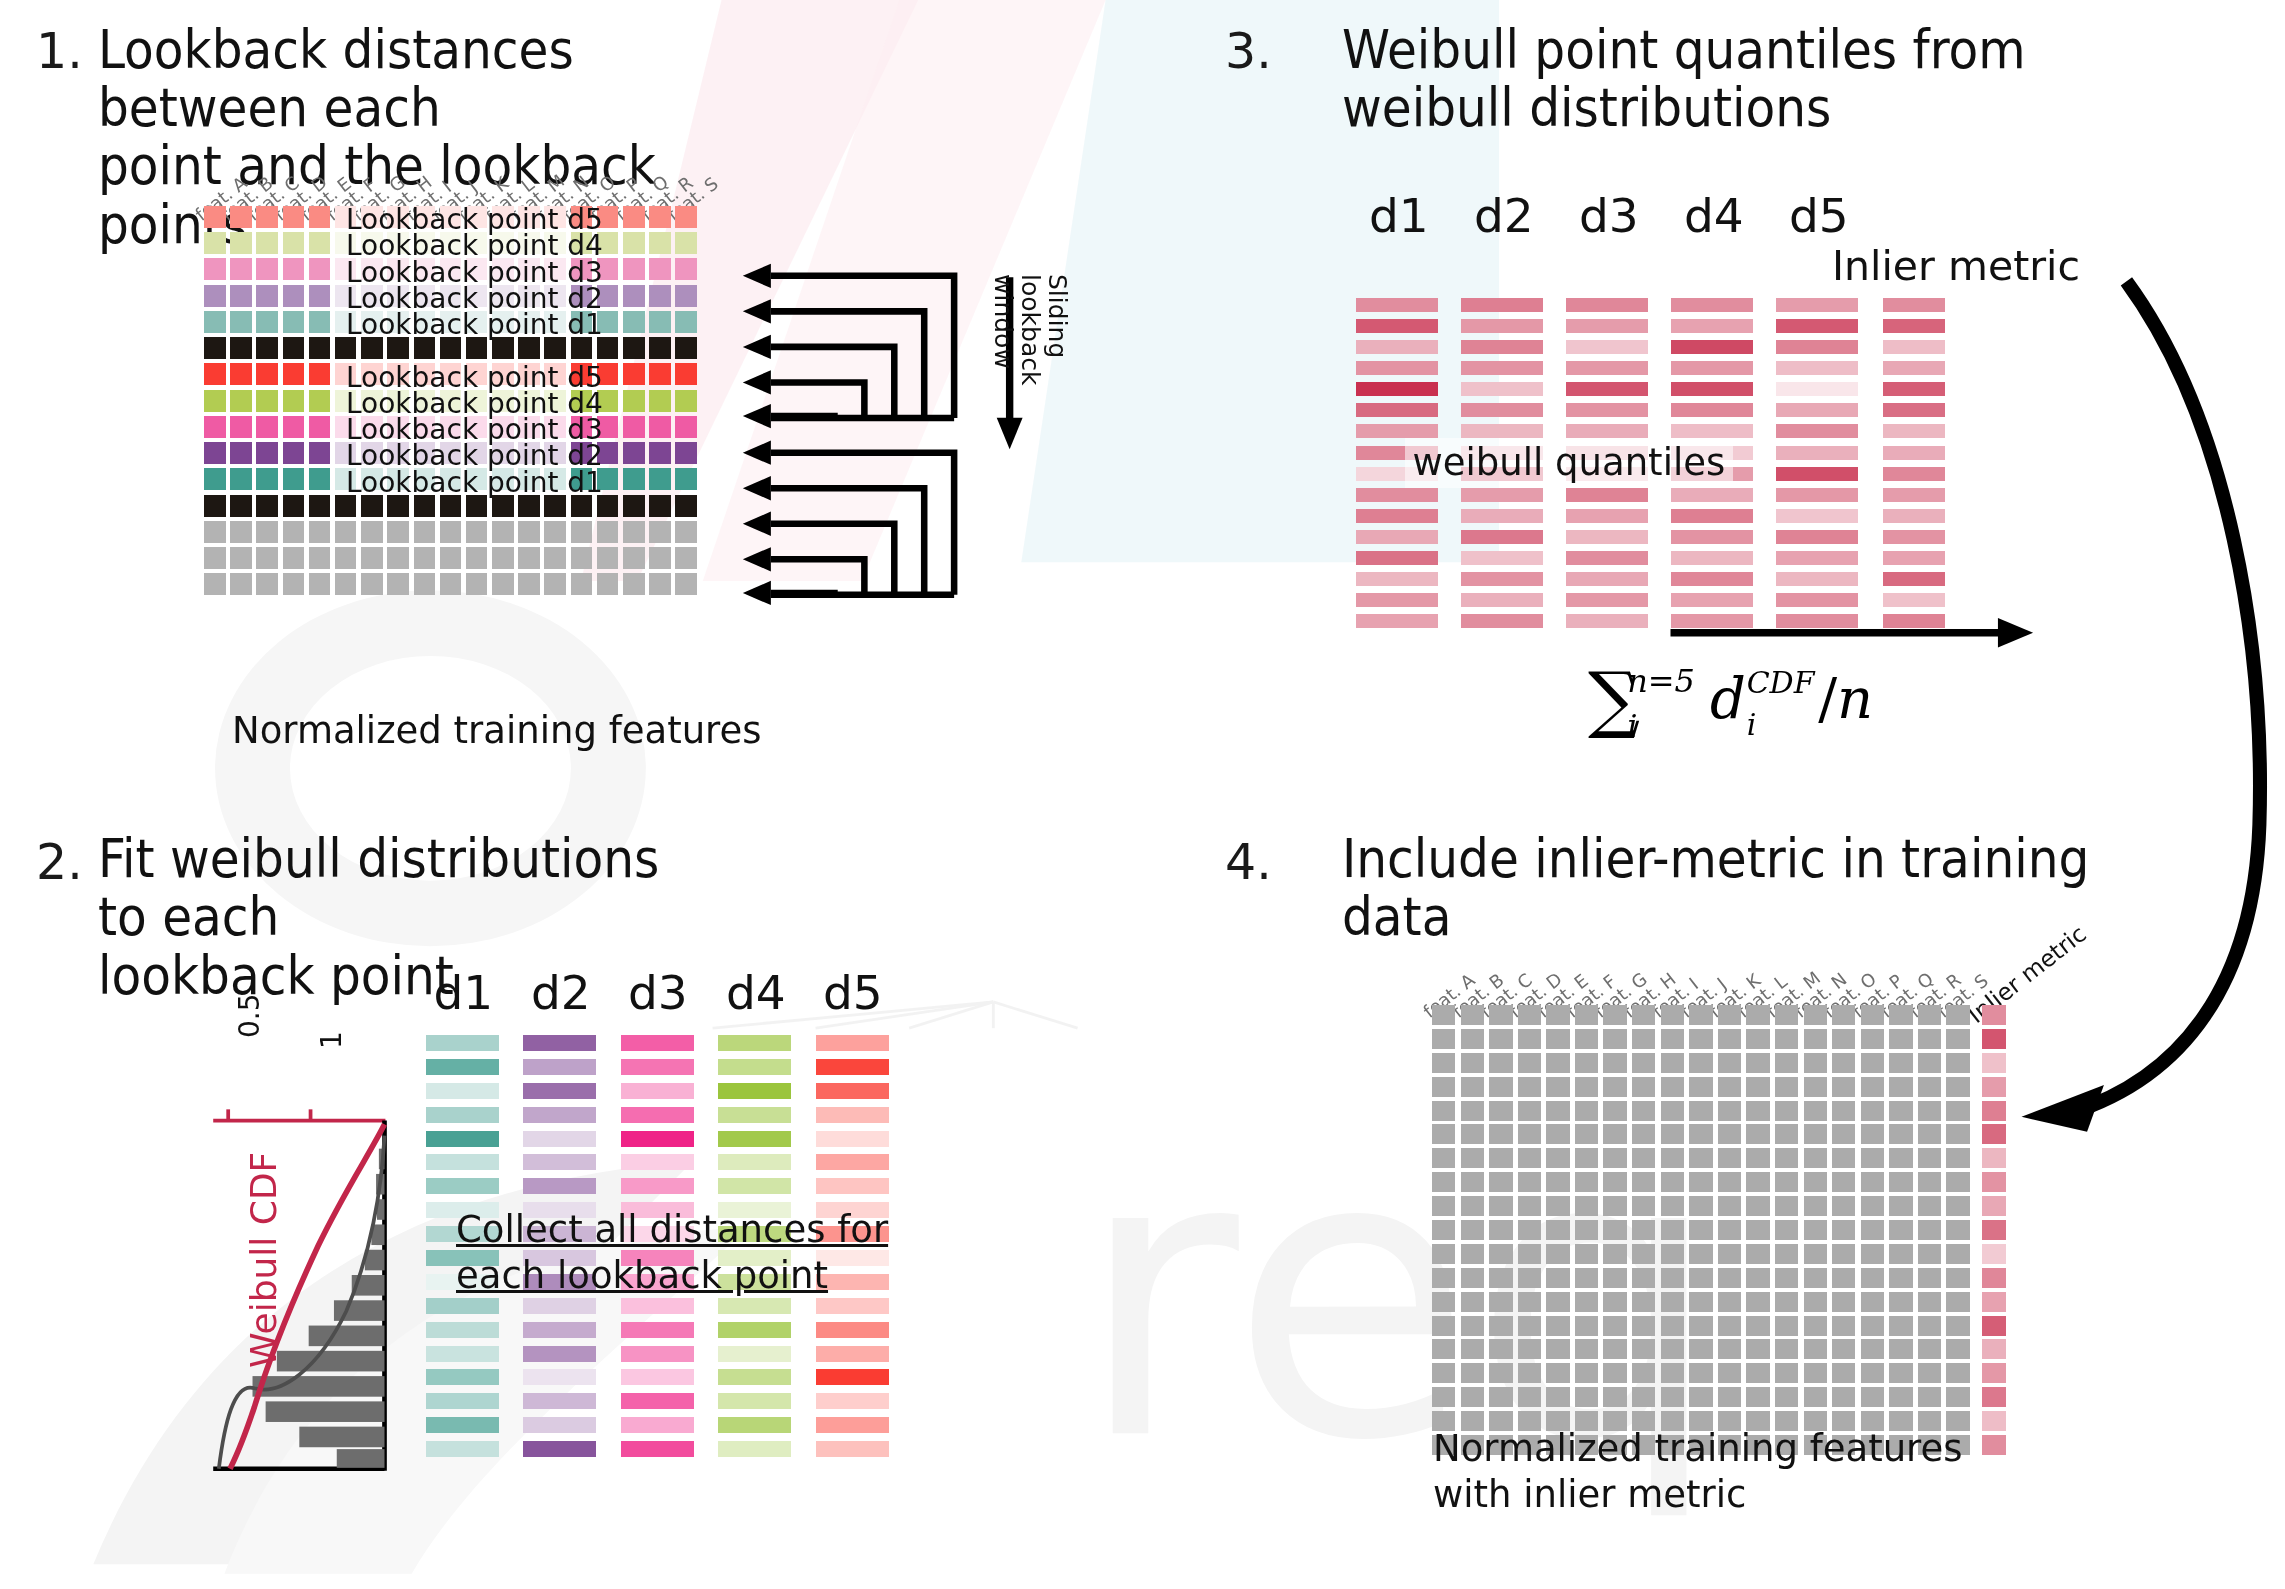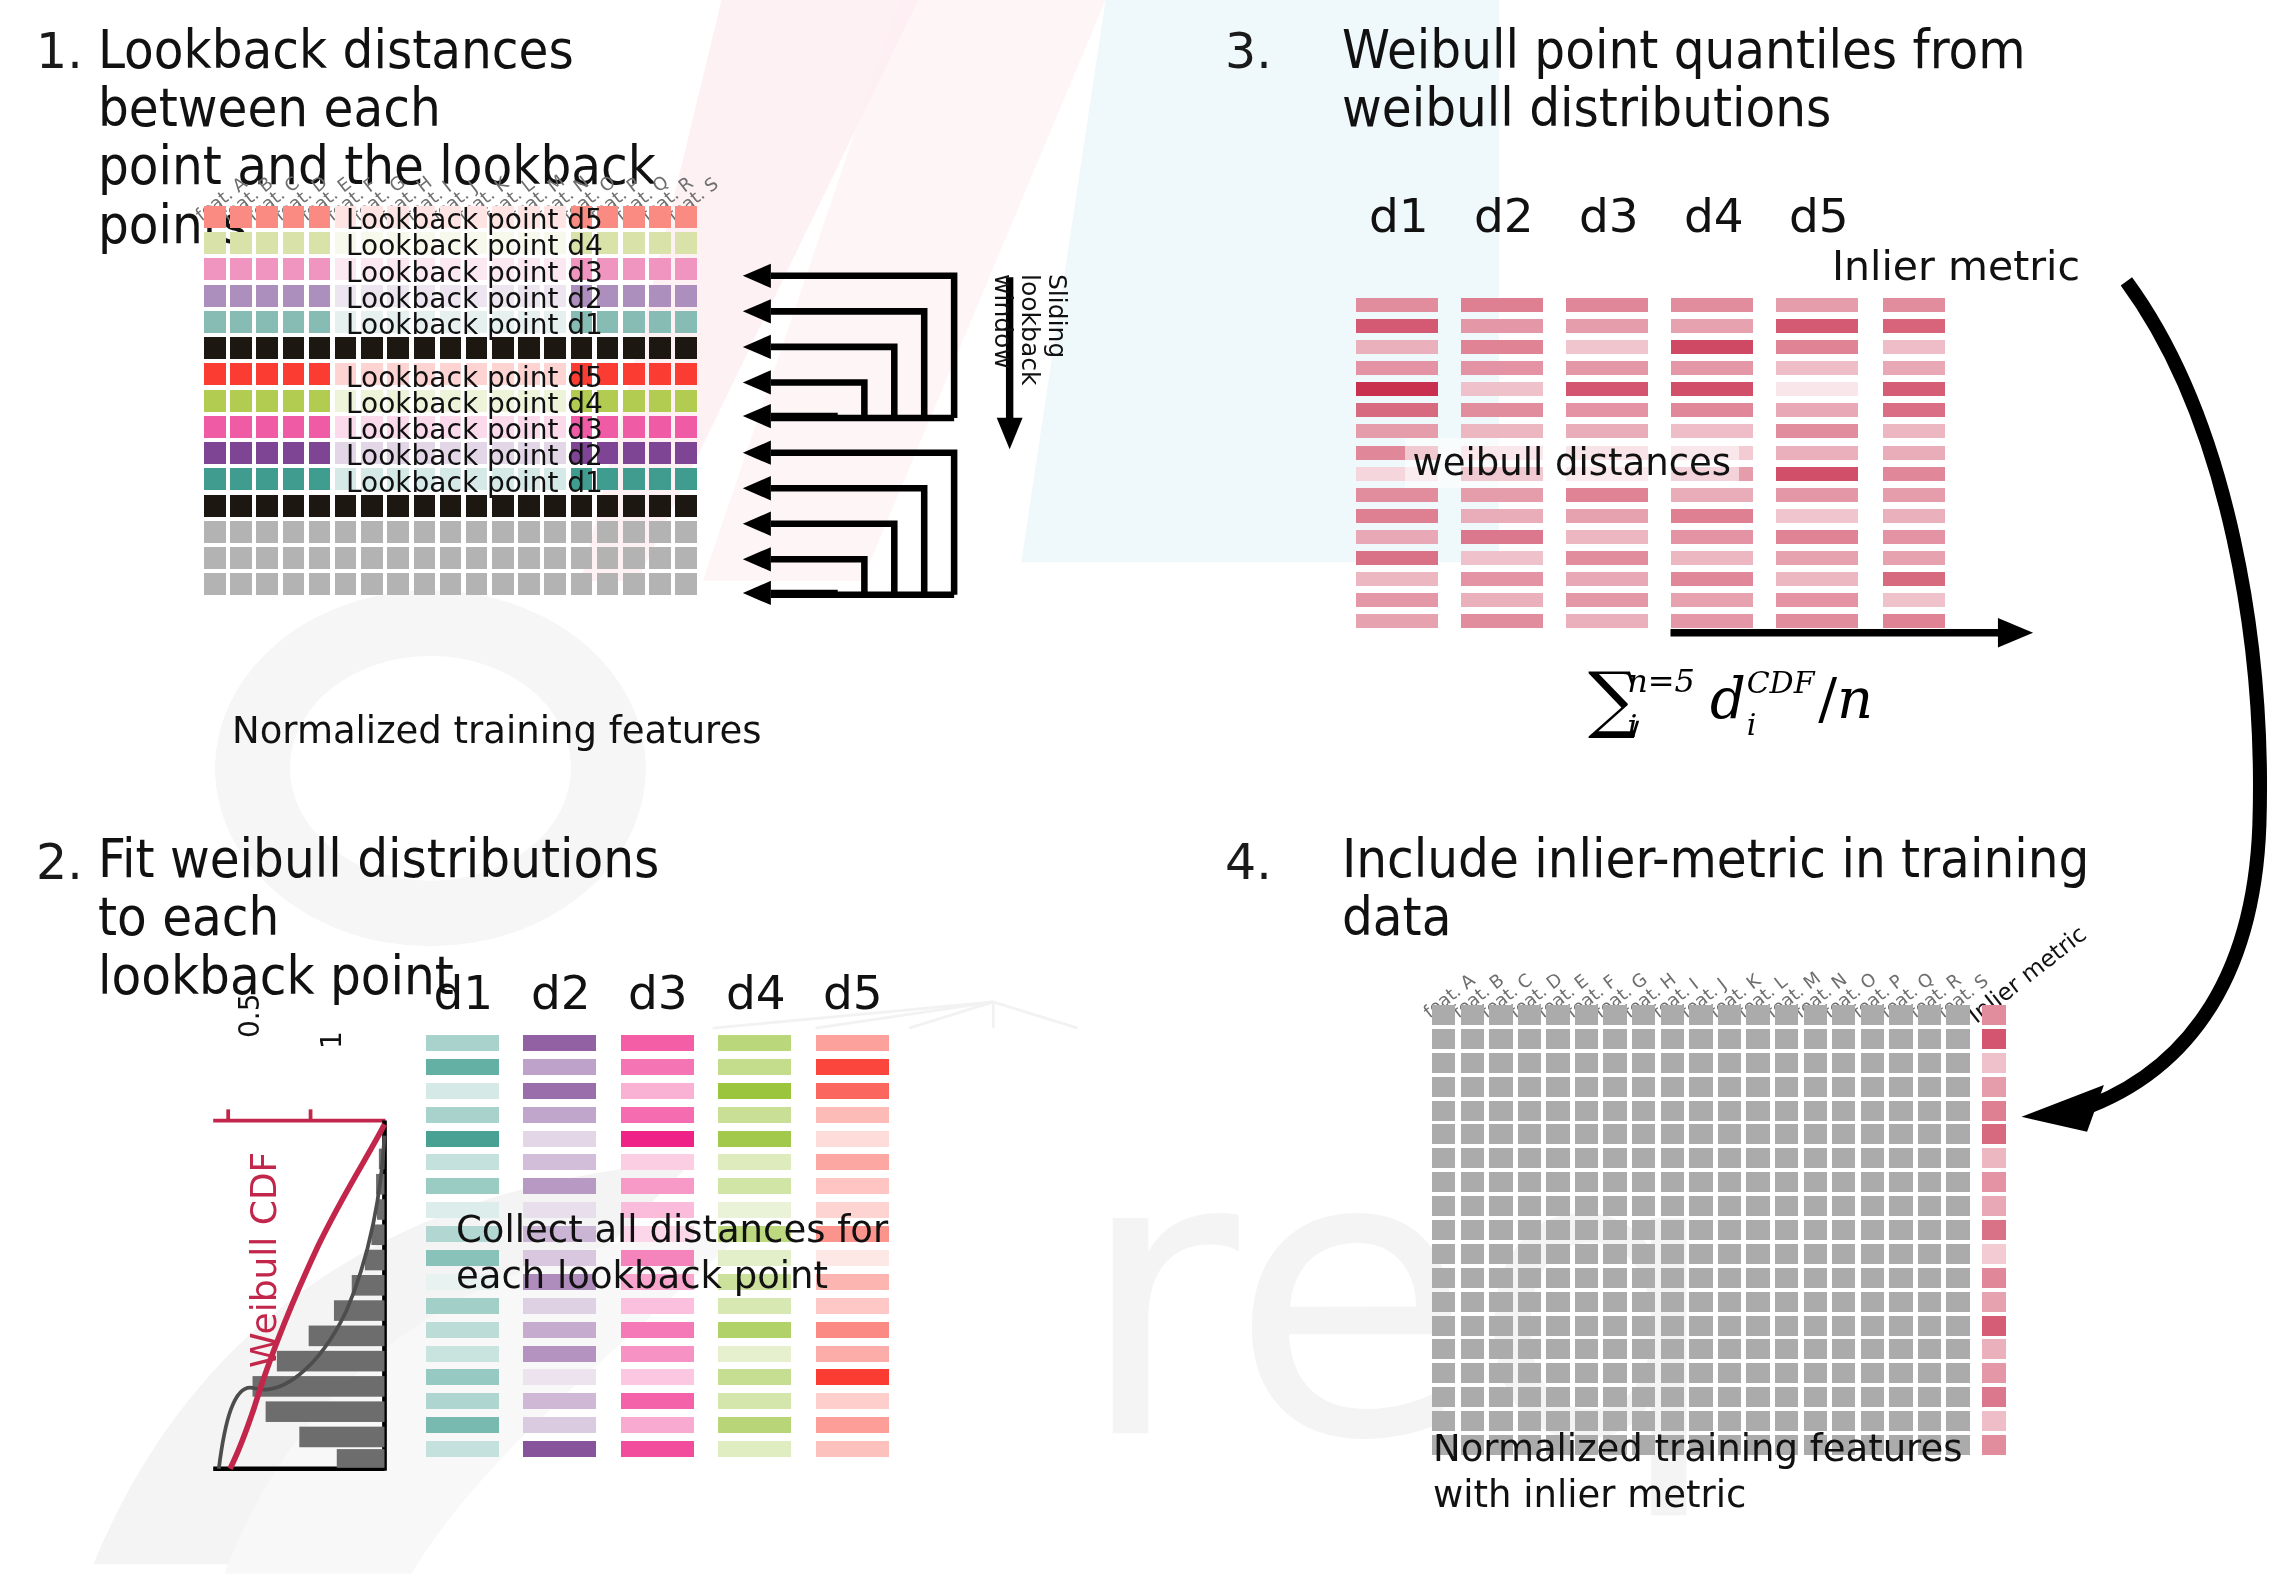--- a/index.html
+++ b/index.html
@@ -576,21 +576,21 @@
     <div class="bar" style="left: 390px; top: 382px; width: 73px; height: 16px; background: rgb(253, 158, 153);"></div>
     <div class="bar" style="left: 390px; top: 406px; width: 73px; height: 16px; background: rgb(253, 193, 189);"></div>
   </div>
 <div id="p2dlabels" style="position:absolute;left:426px;top:965px;">
     <div class="dlabel" style="left: 7.5px; top: 0px;">d1</div>
     <div class="dlabel" style="left: 105px; top: 0px;">d2</div>
     <div class="dlabel" style="left: 202px; top: 0px;">d3</div>
     <div class="dlabel" style="left: 300px; top: 0px;">d4</div>
     <div class="dlabel" style="left: 397px; top: 0px;">d5</div>
   </div>
-<div class="overlaytext" style="left:456px;top:1207px;white-space:pre-line;">Collect all distances for
+<div class="overlaytext" style="left:456px;top:1207px;white-space:pre-line;text-decoration:underline;">Collect all distances for
 each lookback point</div>
 
 <svg style="left:656px;top:899px;width:525px;height:131px;opacity:0.12;" viewBox="0 0 560 140" width="525" height="131">
   <g stroke="#999" stroke-width="3" fill="none">
     <path d="M360,110 L60,138"></path>
       <path d="M360,110 L170,138"></path>
     <path d="M360,110 L270,138"></path>
       <path d="M360,110 L360,138"></path>
     <path d="M360,110 L450,138"></path>
   </g>
@@ -682,21 +682,21 @@
     <div class="bar" style="left: 420px; top: 148px; width: 82px; height: 14px; background: rgb(234, 176, 188);"></div>
     <div class="bar" style="left: 420px; top: 169px; width: 82px; height: 14px; background: rgb(209, 79, 105);"></div>
     <div class="bar" style="left: 420px; top: 190px; width: 82px; height: 14px; background: rgb(228, 152, 167);"></div>
     <div class="bar" style="left: 420px; top: 211px; width: 82px; height: 14px; background: rgb(240, 197, 206);"></div>
     <div class="bar" style="left: 420px; top: 232px; width: 82px; height: 14px; background: rgb(223, 131, 149);"></div>
     <div class="bar" style="left: 420px; top: 253px; width: 82px; height: 14px; background: rgb(231, 162, 176);"></div>
     <div class="bar" style="left: 420px; top: 274px; width: 82px; height: 14px; background: rgb(236, 183, 193);"></div>
     <div class="bar" style="left: 420px; top: 295px; width: 82px; height: 14px; background: rgb(227, 147, 163);"></div>
     <div class="bar" style="left: 420px; top: 316px; width: 82px; height: 14px; background: rgb(225, 141, 158);"></div>
   </div>
-<div class="overlaytext" style="left:1405px;top:438px;background:rgba(255,255,255,0.55);padding:1.9px 7.5px;">weibull distances</div>
+<div class="overlaytext" style="left:1405px;top:438px;background:rgba(255,255,255,0.55);padding:1.9px 7.5px;">weibull quantiles</div>
 
 <div style="position:absolute;left:1832px;top:242px;font-size:41px;color:#111;">Inlier metric</div>
 <div id="p3inlier" style="position:absolute;left:1883px;top:298px;">
     <div class="bar" style="left: 0px; top: 0px; width: 62px; height: 14px; background: rgb(225, 141, 158);"></div>
     <div class="bar" style="left: 0px; top: 21px; width: 62px; height: 14px; background: rgb(215, 100, 123);"></div>
     <div class="bar" style="left: 0px; top: 42px; width: 62px; height: 14px; background: rgb(238, 189, 199);"></div>
     <div class="bar" style="left: 0px; top: 63px; width: 62px; height: 14px; background: rgb(232, 168, 181);"></div>
     <div class="bar" style="left: 0px; top: 84px; width: 62px; height: 14px; background: rgb(213, 94, 118);"></div>
     <div class="bar" style="left: 0px; top: 105px; width: 62px; height: 14px; background: rgb(217, 110, 132);"></div>
     <div class="bar" style="left: 0px; top: 126px; width: 62px; height: 14px; background: rgb(236, 183, 193);"></div>

